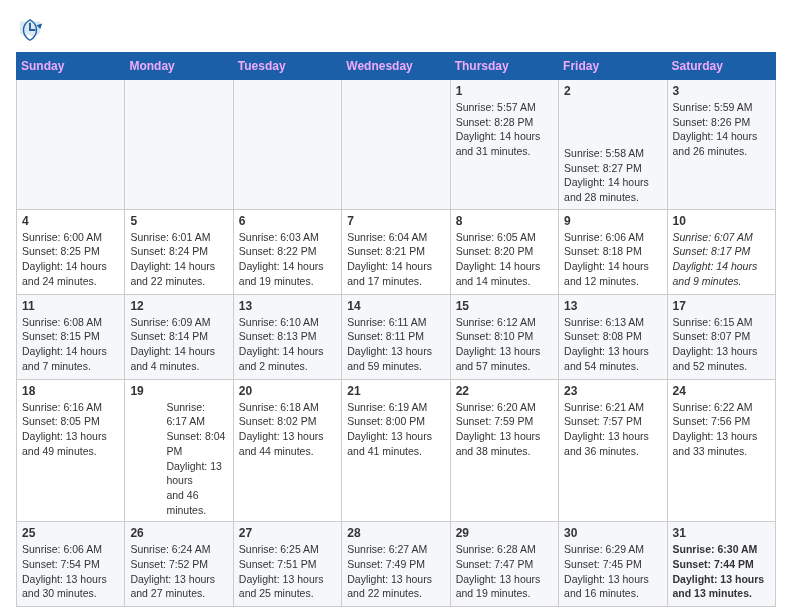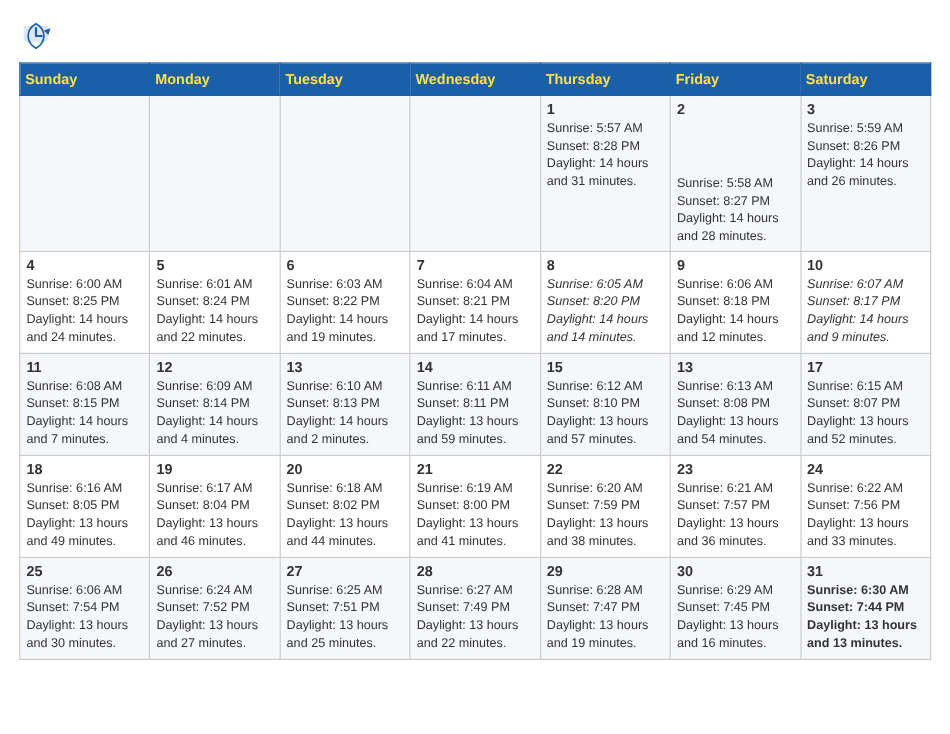--- a/index.html
+++ b/index.html
@@ -39,21 +39,21 @@
       font-size: 14px;
       color: #555;
     }
     table {
       width: 100%;
       border-collapse: collapse;
       font-size: 11px;
     }
     thead tr th {
       background: #1a5fa8;
-      color: #fde047;
+      color: #f0abfc;
       padding: 6px 4px;
       text-align: left;
       font-size: 12px;
       border: 1px solid #1a5fa8;
     }
     tbody tr td {
       border: 1px solid #ccc;
       vertical-align: top;
       padding: 4px 5px;
       min-height: 80px;
@@ -168,21 +168,21 @@
         </td>
         <td>
           <span class="day-num">7</span>
           <div class="day-info" style="white-space: pre-line;">Sunrise: 6:04 AM
 Sunset: 8:21 PM
 Daylight: 14 hours
 and 17 minutes.</div>
         </td>
         <td>
           <span class="day-num">8</span>
-          <div class="day-info" style="white-space: pre-line; font-style: italic;">Sunrise: 6:05 AM
+          <div class="day-info" style="white-space: pre-line;">Sunrise: 6:05 AM
 Sunset: 8:20 PM
 Daylight: 14 hours
 and 14 minutes.</div>
         </td>
         <td>
           <span class="day-num">9</span>
           <div class="day-info" style="white-space: pre-line;">Sunrise: 6:06 AM
 Sunset: 8:18 PM
 Daylight: 14 hours
 and 12 minutes.</div>
@@ -249,21 +249,21 @@
       <tr>
         <td>
           <span class="day-num">18</span>
           <div class="day-info" style="white-space: pre-line;">Sunrise: 6:16 AM
 Sunset: 8:05 PM
 Daylight: 13 hours
 and 49 minutes.</div>
         </td>
         <td>
           <span class="day-num">19</span>
-          <div class="day-info" style="white-space: pre-line;">Sunrise: 6:17 AM
+          <div class="day-info" style="white-space: pre-line; margin-left: 36px;">Sunrise: 6:17 AM
 Sunset: 8:04 PM
 Daylight: 13 hours
 and 46 minutes.</div>
         </td>
         <td>
           <span class="day-num">20</span>
           <div class="day-info" style="white-space: pre-line;">Sunrise: 6:18 AM
 Sunset: 8:02 PM
 Daylight: 13 hours
 and 44 minutes.</div>

